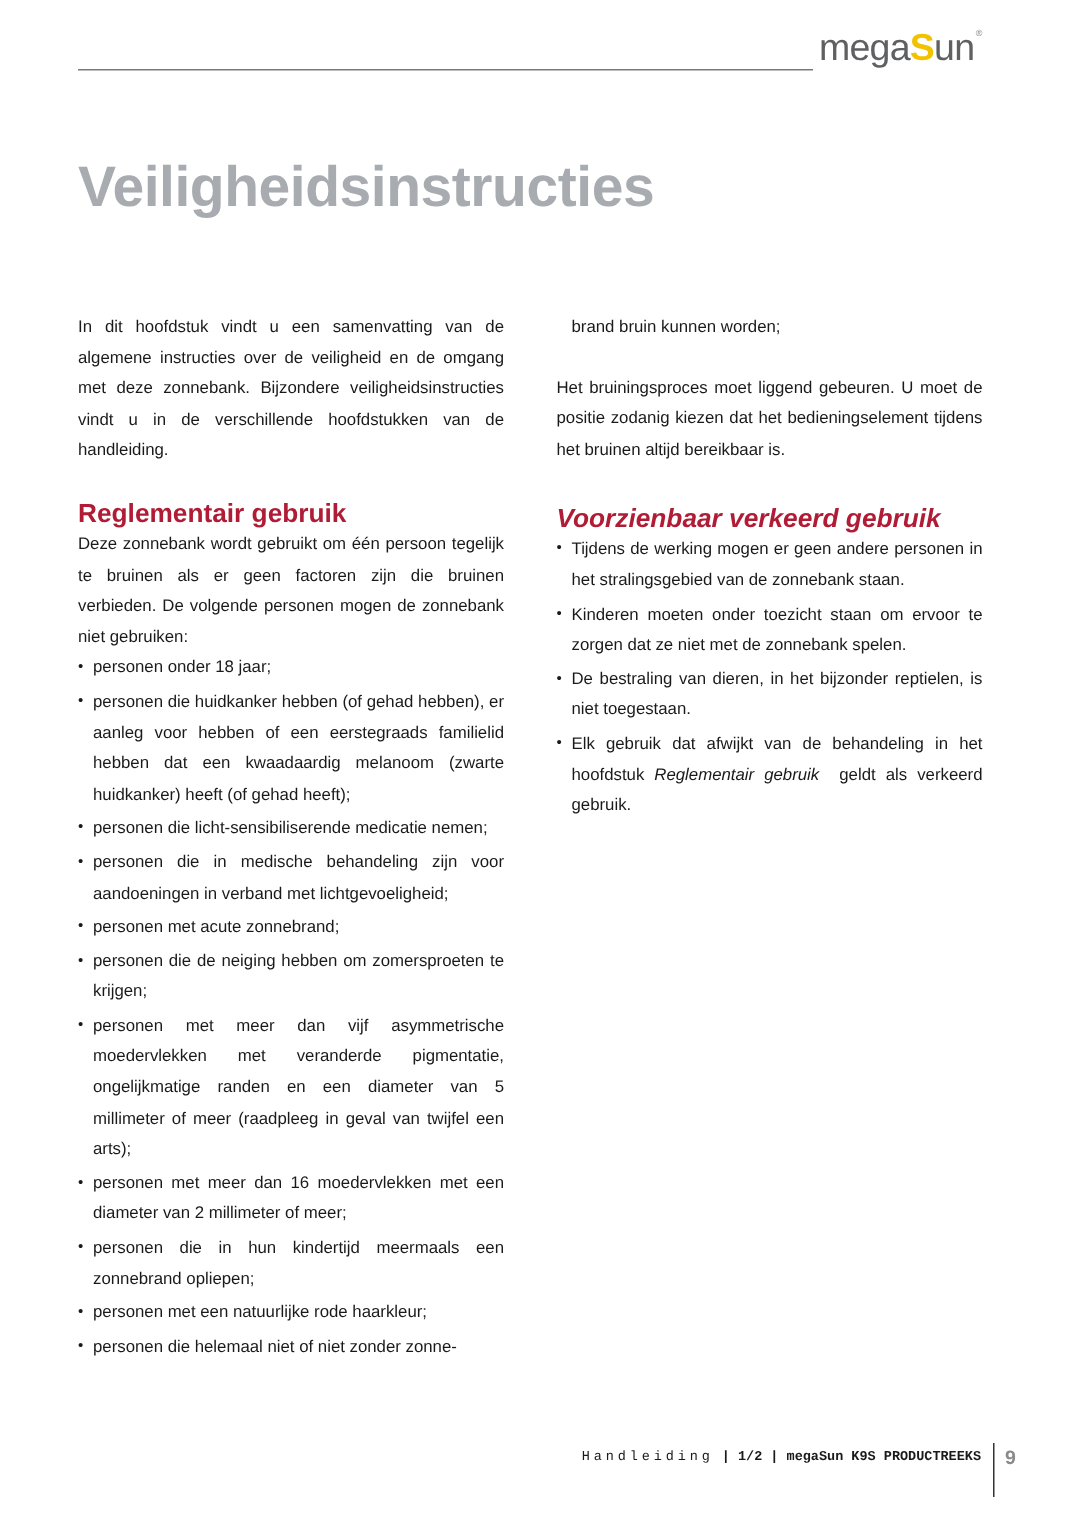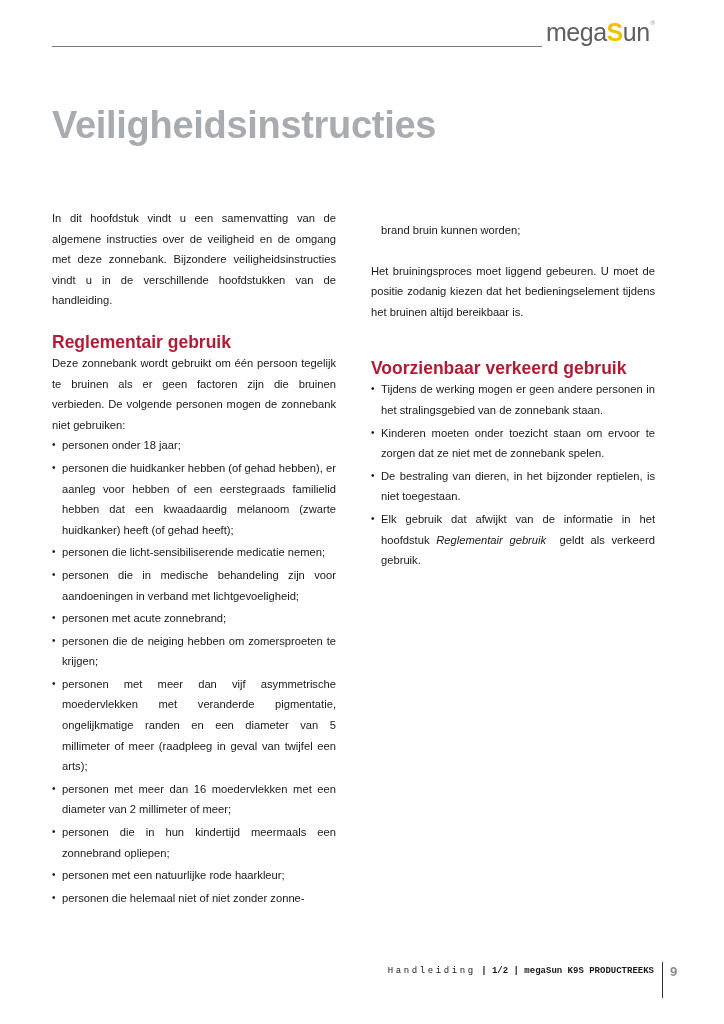--- a/index.html
+++ b/index.html
@@ -16,21 +16,21 @@
   .col-left { left: 52px; }
   .col-right { left: 371px; }
   .col p { margin: 0; text-align: justify; }
   .col p.spaced { margin-bottom: 22px; }
   .section-heading { margin: 0; font-size: 17.5px; font-weight: 700; color: #b01c35; line-height: 22px; }
   .h-first { margin-top: 20px; }
   .h-second { margin-top: 12px; }
   ul.bullets { list-style: none; margin: 0; padding: 0; }
   ul.bullets li { position: relative; padding-left: 10px; margin-bottom: 2px; text-align: justify; }
   ul.bullets li::before { content: "\2022"; position: absolute; left: 0; top: 0; font-size: 10px; }
-  ul.bullets li.continuation { padding-left: 10px; margin-top: 12px; }
+  ul.bullets li.continuation { padding-left: 10px; }
   ul.bullets li.continuation::before { content: ""; }
   em { font-style: italic; }
   .footer { position: absolute; left: 0; top: 962px; width: 724px; height: 40px; }
   .footer-text { position: absolute; right: 70px; top: 4px; font-size: 9px; color: #1a1a1a; white-space: nowrap; font-family: Liberation Mono, monospace; }
   .footer-text .spaced-word { letter-spacing: 2.6px; }
   .footer-text .bold { font-weight: 700; }
   .footer-sep { position: absolute; left: 662px; top: 0; width: 1px; height: 36px; background: #333; }
   .page-num { position: absolute; left: 670px; top: 2px; font-size: 13px; font-weight: 700; color: #8a8a8a; }
 </style>
 </head>
@@ -60,26 +60,26 @@
     <li>personen die helemaal niet of niet zonder zonne-</li>
   </ul>
 </div>
 
 <div class="col col-right">
   <ul class="bullets">
     <li class="continuation">brand bruin kunnen worden;</li>
   </ul>
   <p style="margin-top:20px;" class="spaced">Het bruiningsproces moet liggend gebeuren. U moet de positie zodanig kiezen dat het bedieningselement tijdens het bruinen altijd bereikbaar is.</p>
 
-  <h2 class="section-heading h-second" style="margin-top:35px;">Voorzienbaar verkeerd gebruik</h2>
+  <h2 class="section-heading h-second" style="margin-top:24px;font-style:italic;">Voorzienbaar verkeerd gebruik</h2>
   <ul class="bullets">
     <li>Tijdens de werking mogen er geen andere personen in het stralingsgebied van de zonnebank staan.</li>
     <li>Kinderen moeten onder toezicht staan om ervoor te zorgen dat ze niet met de zonnebank spelen.</li>
     <li>De bestraling van dieren, in het bijzonder reptielen, is niet toegestaan.</li>
-    <li><span>Elk gebruik dat afwijkt van de informatie in het hoofdstuk </span><em>Reglementair gebruik</em><span style="white-space:pre-wrap;">  geldt als verkeerd gebruik.</span></li>
+    <li><span>Elk gebruik dat afwijkt van de behandeling in het hoofdstuk </span><em>Reglementair gebruik</em><span style="white-space:pre-wrap;">  geldt als verkeerd gebruik.</span></li>
   </ul>
 </div>
 
 <div class="footer">
   <div class="footer-text"><span class="spaced-word">Handleiding</span><span class="bold"> | 1/2 | megaSun K9S PRODUCTREEKS</span></div>
   <div class="footer-sep"></div>
   <div class="page-num">9</div>
 </div>
 
 </body></html>

